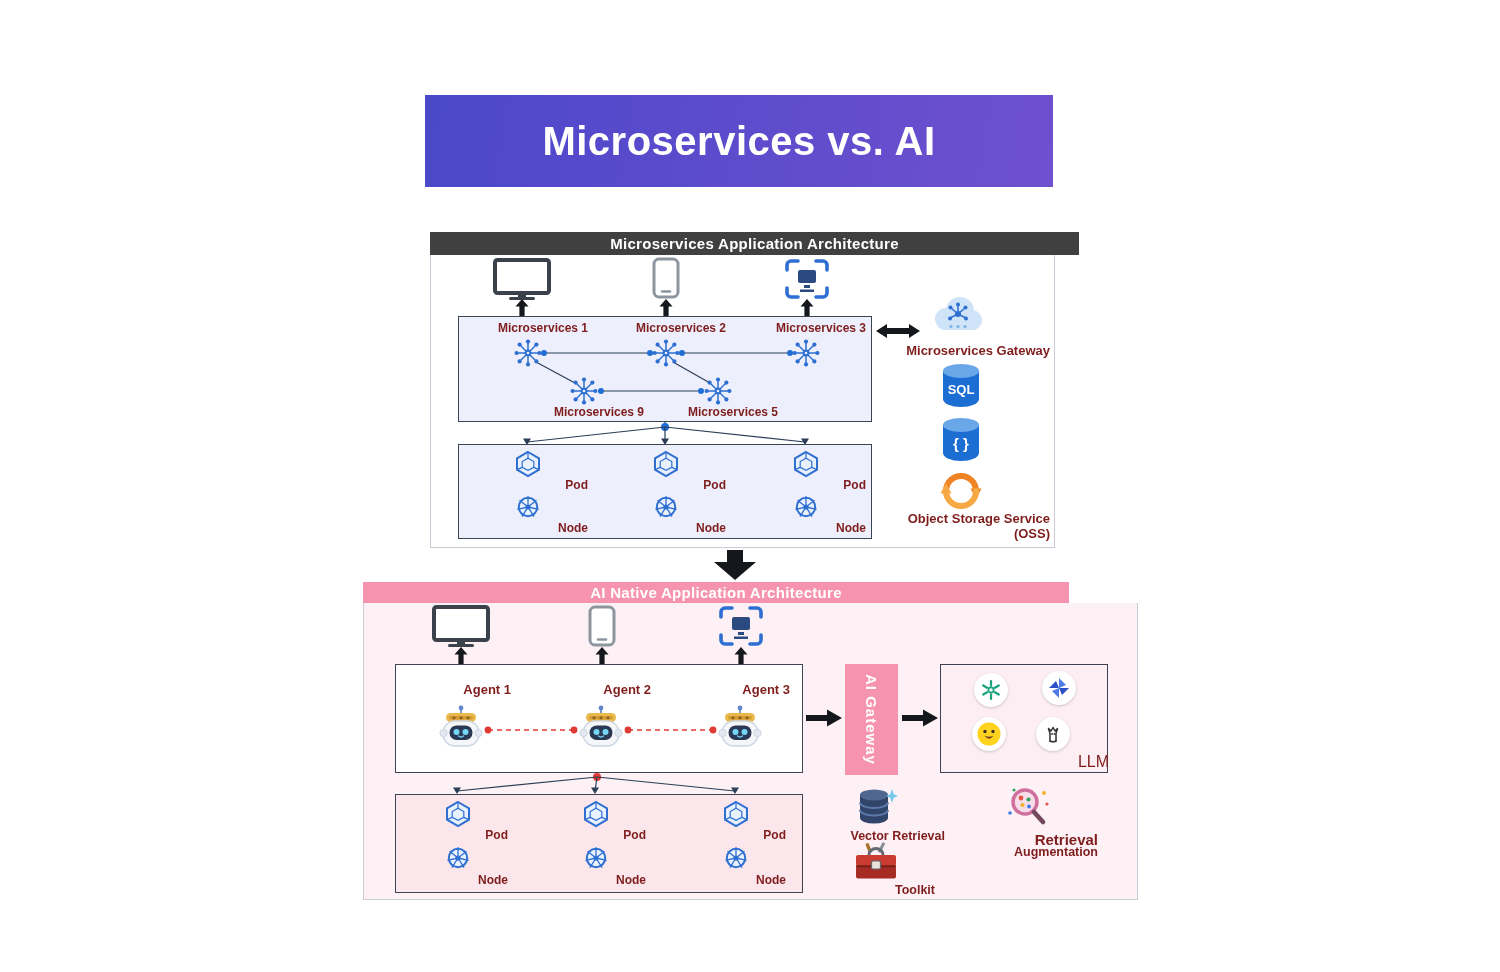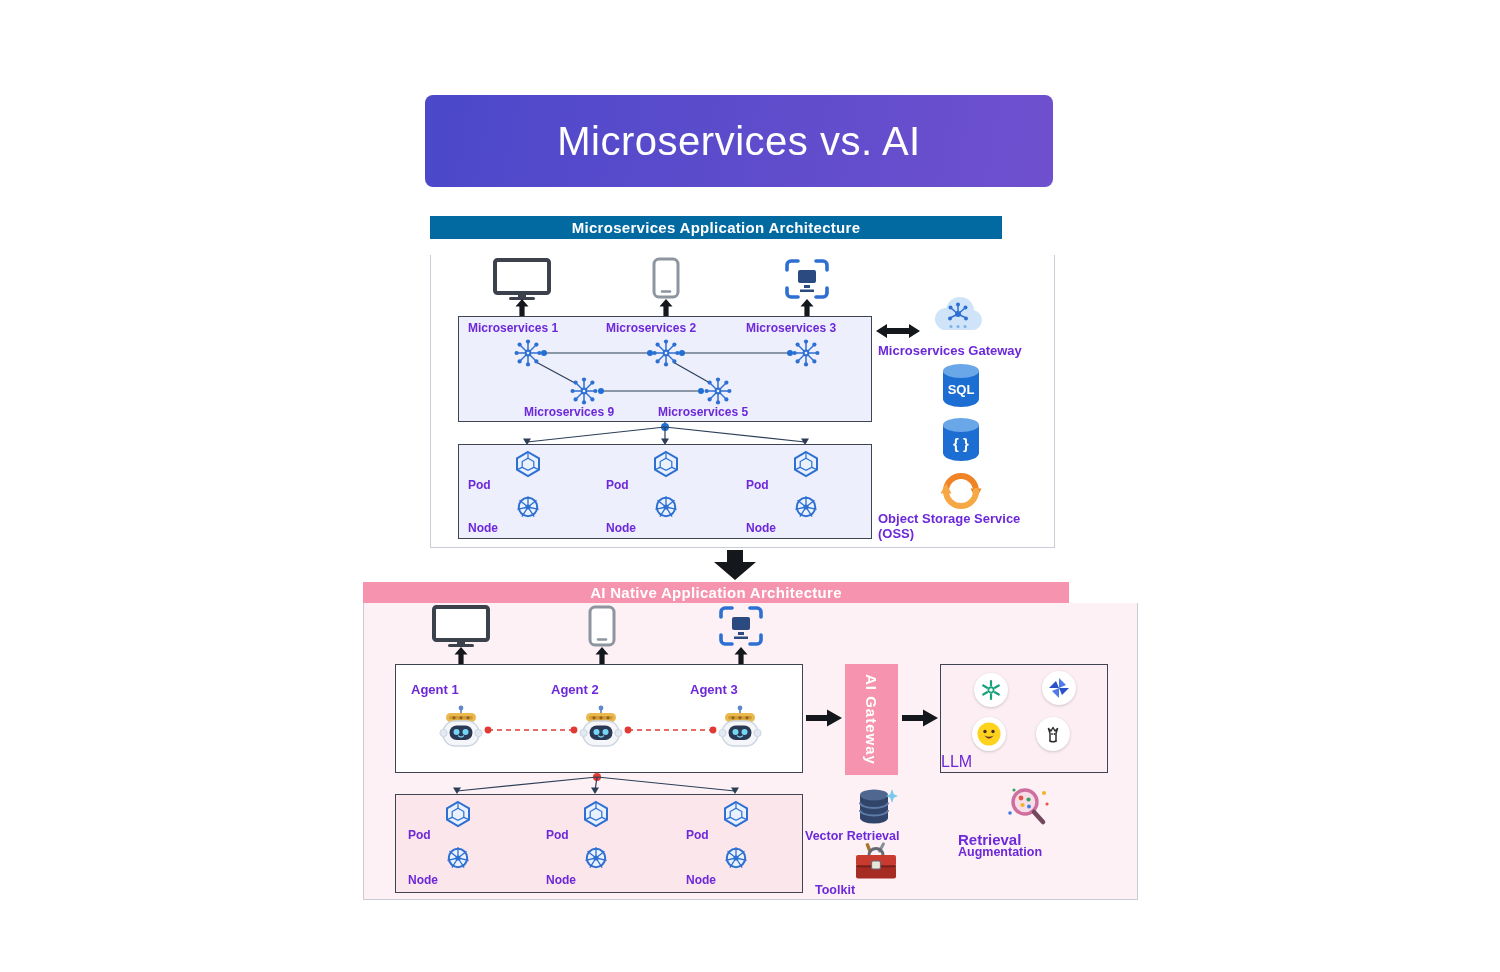--- a/index.html
+++ b/index.html
@@ -1,38 +1,38 @@
 <!DOCTYPE html>
 <html><head>
 <meta charset="utf-8">
 <style>
   *{margin:0;padding:0;box-sizing:border-box}
   html,body{background:#fff}
   body{width:1500px;height:972px;font-family:"Liberation Sans",sans-serif}
   text{font-family:"Liberation Sans",sans-serif}
   .canvas{position:relative;width:1500px;height:972px;background:#fff;overflow:hidden}
   .abs{position:absolute}
-  .title-banner{position:absolute;left:425px;top:95px;width:628px;height:92px;border-radius:8px;
+  .title-banner{position:absolute;left:425px;top:95px;width:628px;height:92px;border-radius:0;
     background:linear-gradient(100deg,#4b48ca 0%,#6f50ce 100%);color:#fff;display:flex;flex-direction:column;
-    justify-content:center;font-weight:normal;font-size:40px;line-height:1.12;letter-spacing:.5px;text-align:center}
+    justify-content:center;font-weight:bold;font-size:40px;line-height:1.12;letter-spacing:.5px;text-align:center}
   .sec-header{position:absolute;color:#fff;font-weight:bold;font-size:15px;display:flex;align-items:center;justify-content:center;letter-spacing:.3px}
-  .micro-header{left:430px;top:216px;width:572px;height:23px;background:#0369a1}
+  .micro-header{left:430px;top:232px;width:649px;height:23px;background:#404040}
   .ai-header{left:363px;top:582px;width:706px;height:21px;background:#f693ae}
   .panel{position:absolute;border:1px solid #c9ccd6;border-top:none}
   .micro-panel{left:430px;top:255px;width:625px;height:293px;background:#ffffff}
   .ai-panel{left:363px;top:603px;width:775px;height:297px;background:#fdf1f5}
   .inner-box{position:absolute;border:1.5px solid #3f4452}
   .services-box{left:458px;top:316px;width:414px;height:106px;background:#edeffc}
   .pods-box{left:458px;top:444px;width:414px;height:95px;background:#edeffc}
   .agents-box{left:395px;top:664px;width:408px;height:109px;background:#ffffff}
   .ai-pods-box{left:395px;top:794px;width:408px;height:99px;background:#fbe6ec}
   .llm-box{position:absolute;left:940px;top:664px;width:168px;height:109px;background:#fceef3;border:1.2px solid #3f4452}
   .gateway-bar{position:absolute;left:845px;top:664px;width:53px;height:111px;background:#f693ae;display:flex;align-items:center;justify-content:center}
   .gateway-bar span{writing-mode:vertical-rl;color:#fff;font-weight:bold;font-size:15px;letter-spacing:1px}
-  .lbl{position:absolute;text-align:left;color:#6d28d9;font-weight:600;font-size:12px;line-height:1.15}
+  .lbl{position:absolute;text-align:right;color:#7f1d1d;font-weight:600;font-size:12px;line-height:1.15}
   .lbl13{font-size:13px}
   .lbl14{font-size:16px;font-weight:normal}
   .box-lines{position:absolute;left:0;top:0}
   .logo-circle{position:absolute;width:34px;height:34px;border-radius:50%;background:#fff;
     box-shadow:0 1px 3px rgba(0,0,0,.18);display:flex;align-items:center;justify-content:center}
 </style>
 </head>
 <body>
 
 <div class="canvas">

